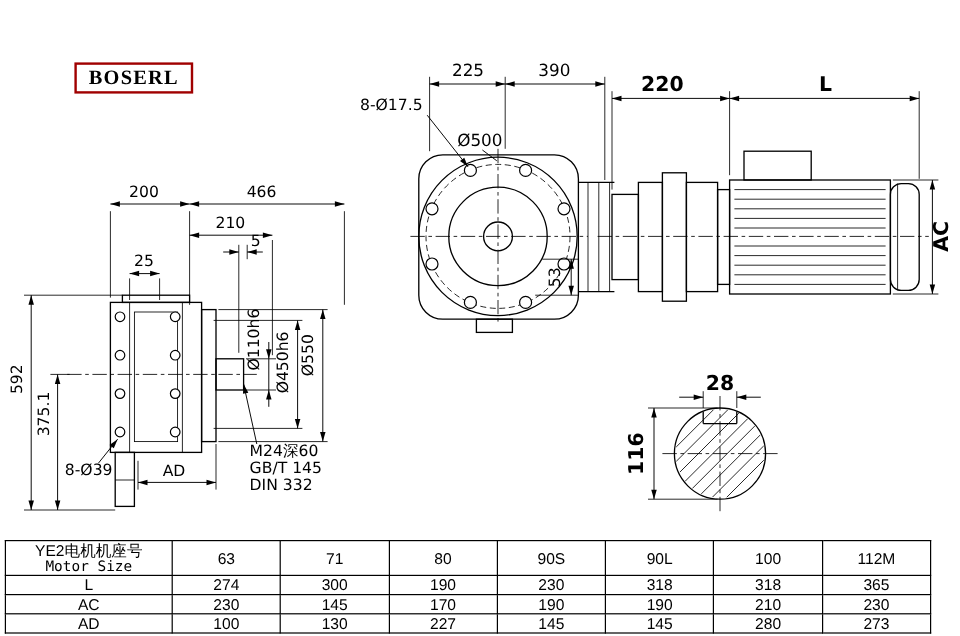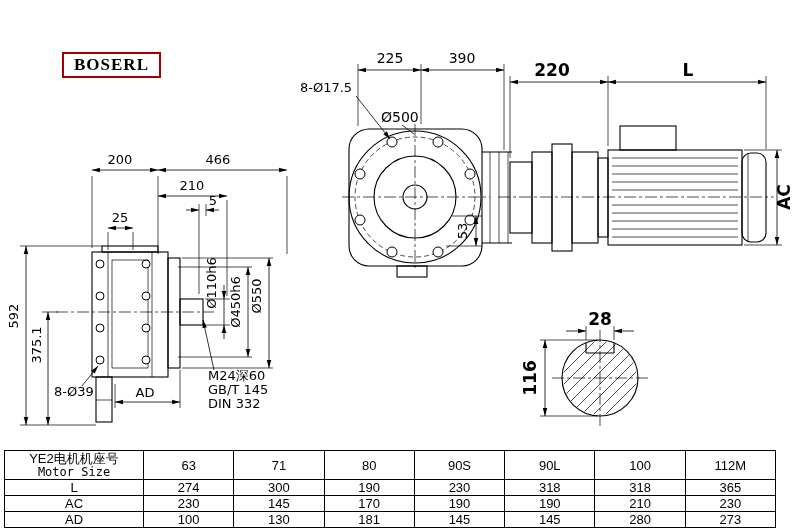--- a/index.html
+++ b/index.html
@@ -209,21 +209,21 @@
         <td>170</td>
         <td>190</td>
         <td>190</td>
         <td>210</td>
         <td>230</td>
       </tr>
       <tr>
         <td class="c0">AD</td>
         <td>100</td>
         <td>130</td>
-        <td>181</td>
+        <td>227</td>
         <td>145</td>
         <td>145</td>
         <td>280</td>
         <td>273</td>
       </tr>
     </tbody>
   </table>
 </div>
 
 </body></html>

